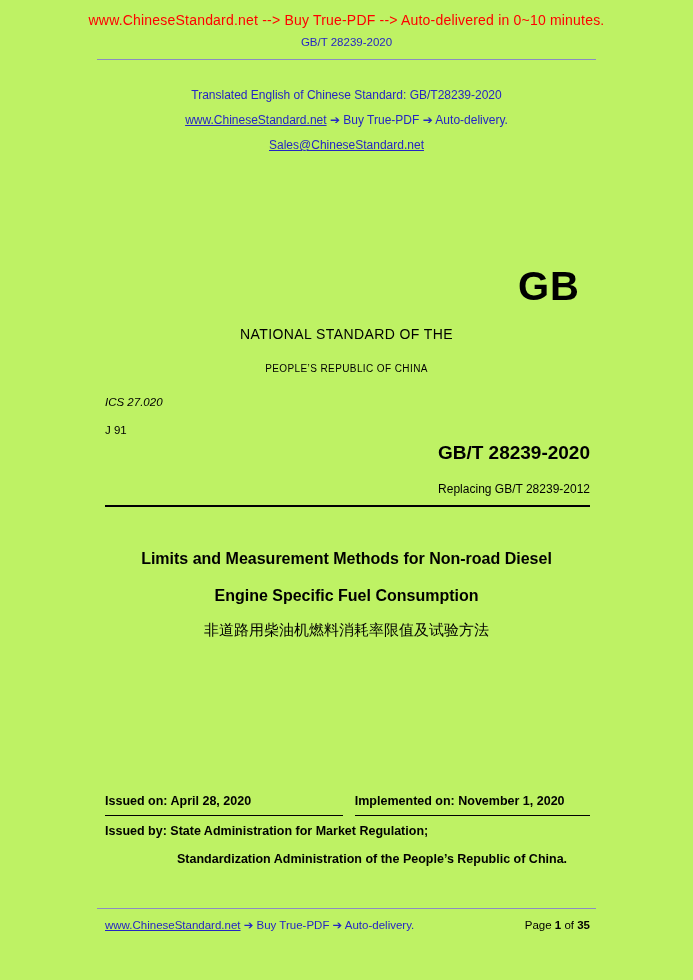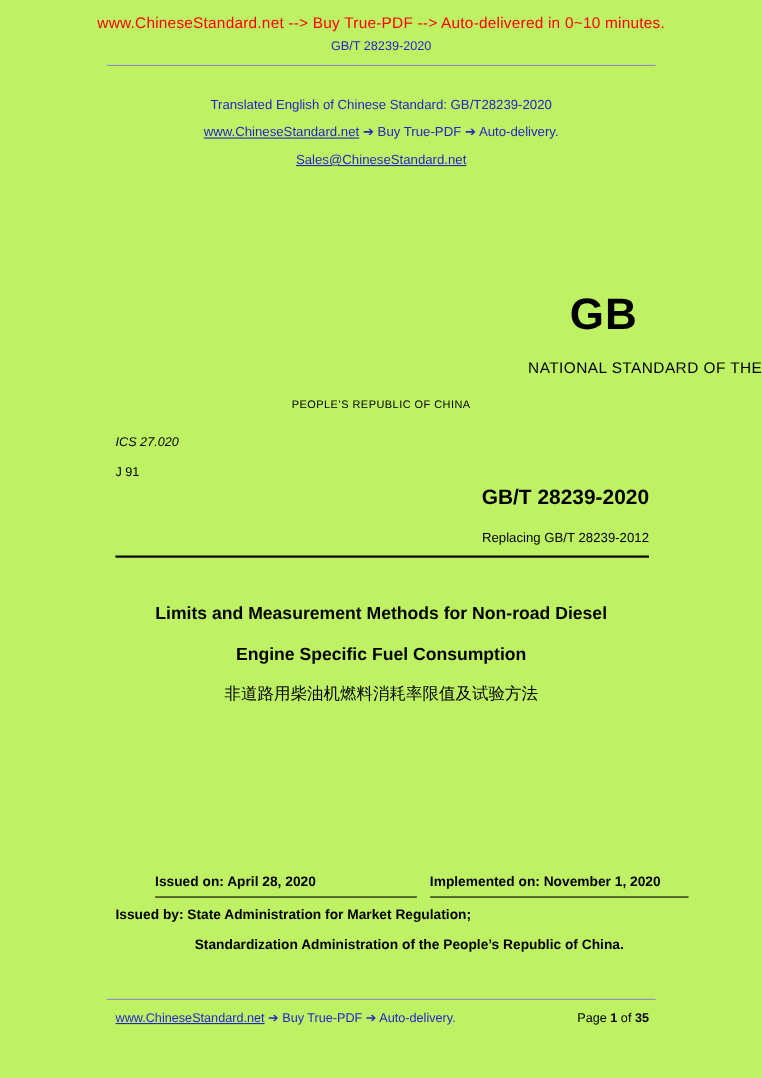--- a/index.html
+++ b/index.html
@@ -34,21 +34,21 @@
   .intro-line { color: #2525c4; font-size: 12px; }
   .intro-translated { top: 88px; }
   .intro-link { top: 113px; }
   .intro-email { top: 138px; }
   .link-underline { text-decoration: underline; color: #2525c4; cursor: pointer; }
 
   .gb-logo {
     position: absolute; top: 264px; right: 113px;
     font-size: 40px; font-weight: bold; letter-spacing: 1px;
   }
-  .national-1 { top: 326px; font-size: 14px; letter-spacing: 0.4px; text-align: right; }
+  .national-1 { top: 326px; font-size: 14px; letter-spacing: 0.4px; }
   .national-2 { top: 363px; font-size: 10px; letter-spacing: 0.4px; }
 
   .ics { position: absolute; top: 396px; left: 105px; font-size: 11.5px; font-style: italic; }
   .jcode { position: absolute; top: 424px; left: 105px; font-size: 11.5px; }
 
   .std-code {
     position: absolute; top: 442px; right: 103px;
     font-size: 19px; font-weight: bold;
   }
   .replacing {
@@ -59,21 +59,21 @@
     position: absolute; top: 505px; left: 105px; width: 485px; height: 2px;
     background: #000;
   }
 
   .title-1 { top: 550px; font-size: 16px; font-weight: bold; }
   .title-2 { top: 587px; font-size: 16px; font-weight: bold; }
   .title-cn { top: 621px; font-size: 15px; }
 
   .issue-row {
     position: absolute; top: 794px; left: 105px; width: 485px;
-    display: flex; justify-content: space-between; margin-left: 36px;
+    display: flex; justify-content: space-between;
   }
   .issue-cell {
     font-size: 12.5px; font-weight: bold;
     border-bottom: 1.5px solid #000;
     padding-bottom: 7px;
   }
   .issue-cell.left  { width: 49%; }
   .issue-cell.right { width: 48.5%; }
 
   .issued-by-line {

